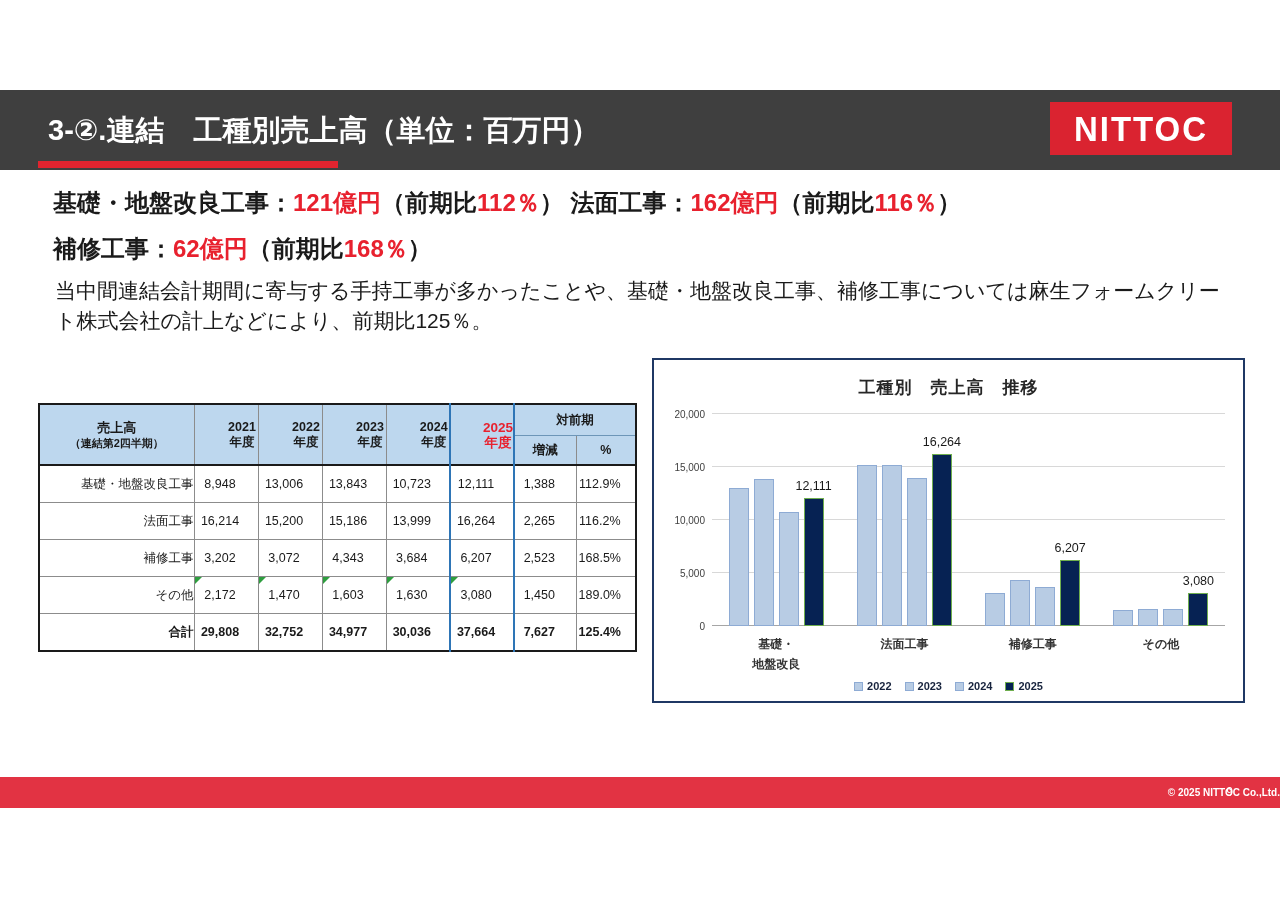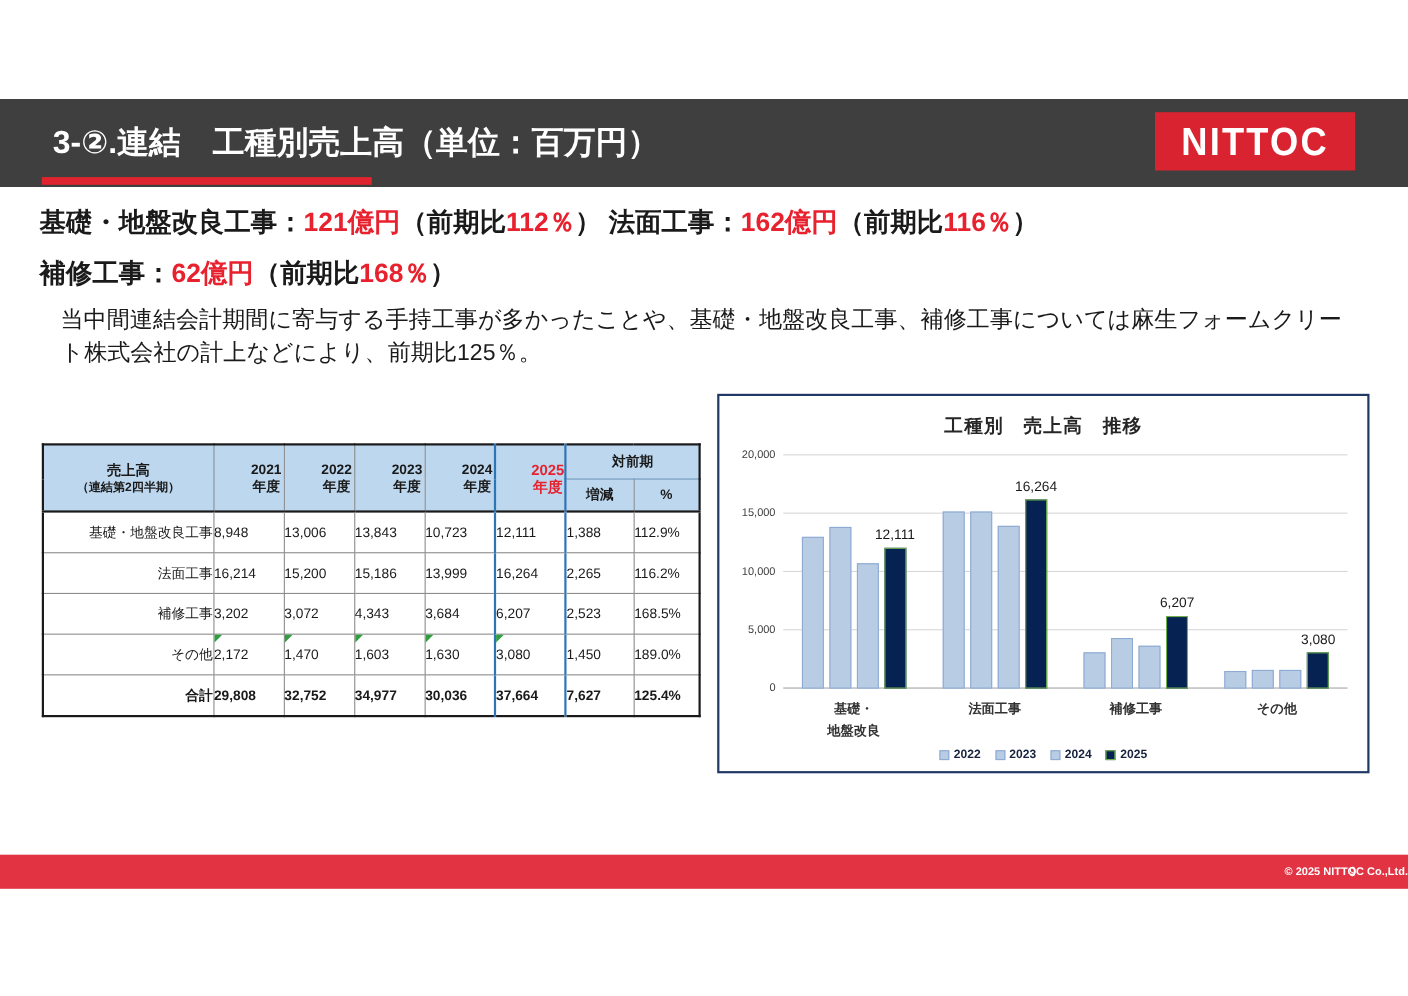--- a/index.html
+++ b/index.html
@@ -10,38 +10,38 @@
   
   .header-bar{position:absolute; left:0; top:90px; width:1280px; height:80px; background:#3f3f3f;}
   .header-title{position:absolute; left:48px; top:0; height:80px; line-height:80px;
     font-size:29px; font-weight:bold; color:#ffffff; white-space:nowrap;}
   .logo{position:absolute; right:48px; top:12px; width:182px; height:53px; background:#da2330;
     display:flex; align-items:center; justify-content:center;}
   .logo span{color:#ffffff; font-weight:900; font-size:33px; letter-spacing:2px;
     transform:scaleY(1.08); font-family:"Liberation Sans",sans-serif;}
   .red-underline{position:absolute; left:38px; top:71px; width:300px; height:7px; background:#e0242f;}
   
-  .stats{position:absolute; left:36px; top:180px;}
+  .stats{position:absolute; left:53px; top:180px;}
   .stat-line{font-size:24px; font-weight:bold; line-height:46px; white-space:nowrap; color:#1a1a1a;}
   .seg-red{color:#e8212e;}
   
   .paragraph{position:absolute; left:55px; top:276px; width:1175px;
     font-size:21px; line-height:30px; color:#1a1a1a;}
   
   .table-wrap{position:absolute; left:38px; top:403px;}
   table.sales-table{border-collapse:collapse; table-layout:fixed; border:2px solid #1a1a1a; background:#ffffff;}
   .sales-table th,.sales-table td{border:1px solid #8c8c8c; padding:0; font-size:12.5px; color:#1a1a1a;}
   .sales-table thead th{background:#bdd7ee; font-weight:bold; text-align:center;
     border-bottom:1px solid #6d96b8;}
   .sales-table thead tr:last-child th{height:28px;}
   .sales-table thead th.span2{height:30px;}
   .sales-table tbody tr td{height:36px; border-top:1px solid #4d4d4d;}
   .sales-table tbody tr:first-child td{border-top:2px solid #1a1a1a;}
   .sales-table td.label-cell{text-align:right;}
-  .sales-table td.num-cell{text-align:left; padding-right:12px; position:relative;}
+  .sales-table td.num-cell{text-align:center; padding-right:12px; position:relative;}
   .sales-table tr.total-row td{font-weight:bold;}
   .sales-table .corner-title{font-size:13px; line-height:17px;}
   .sales-table .corner-sub{font-size:11px; line-height:14px;}
   .sales-table .yr-line{line-height:15px; font-size:12.5px;margin-left:32px;}
   .sales-table th.col2025,.sales-table td.col2025{border-left:2px solid #2e75b6; border-right:2px solid #2e75b6;}
   .sales-table th.col2025 .yr-line{color:#e8212e; font-size:13.5px;}
   .tri{position:absolute; top:0; left:0; width:0; height:0;
     border-top:7px solid #2e9e3f; border-right:7px solid transparent;}
   
   .chart-panel{position:absolute; left:652px; top:358px; width:593px; height:345px;

